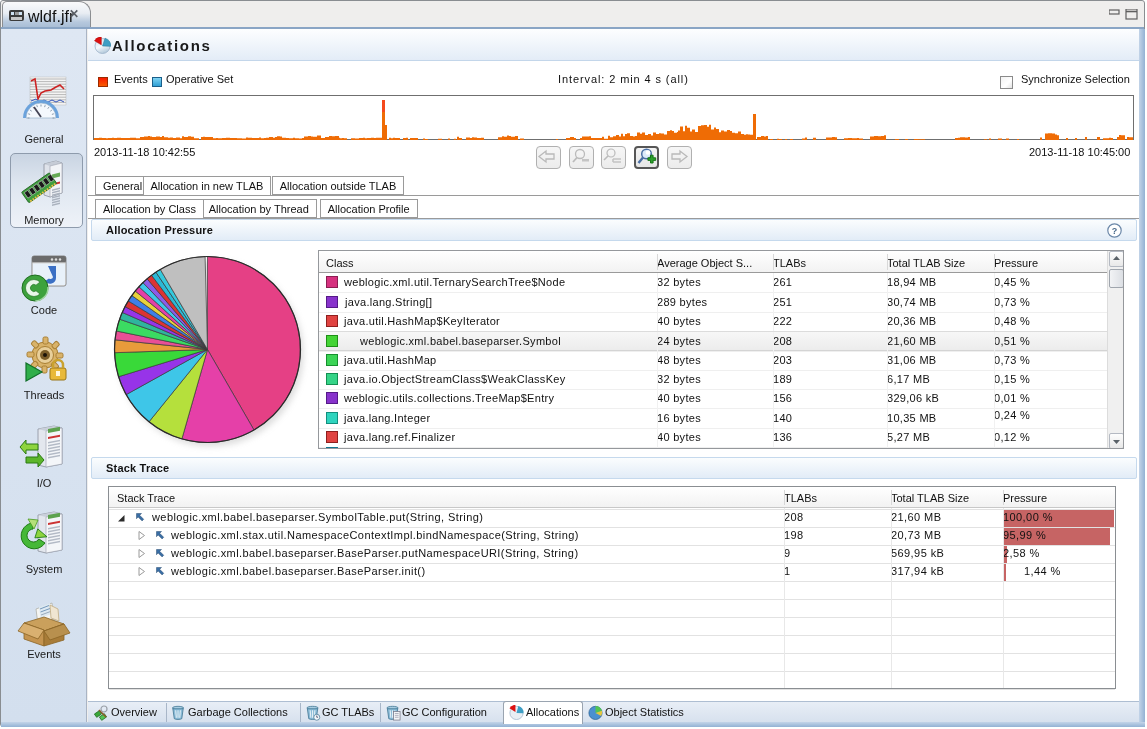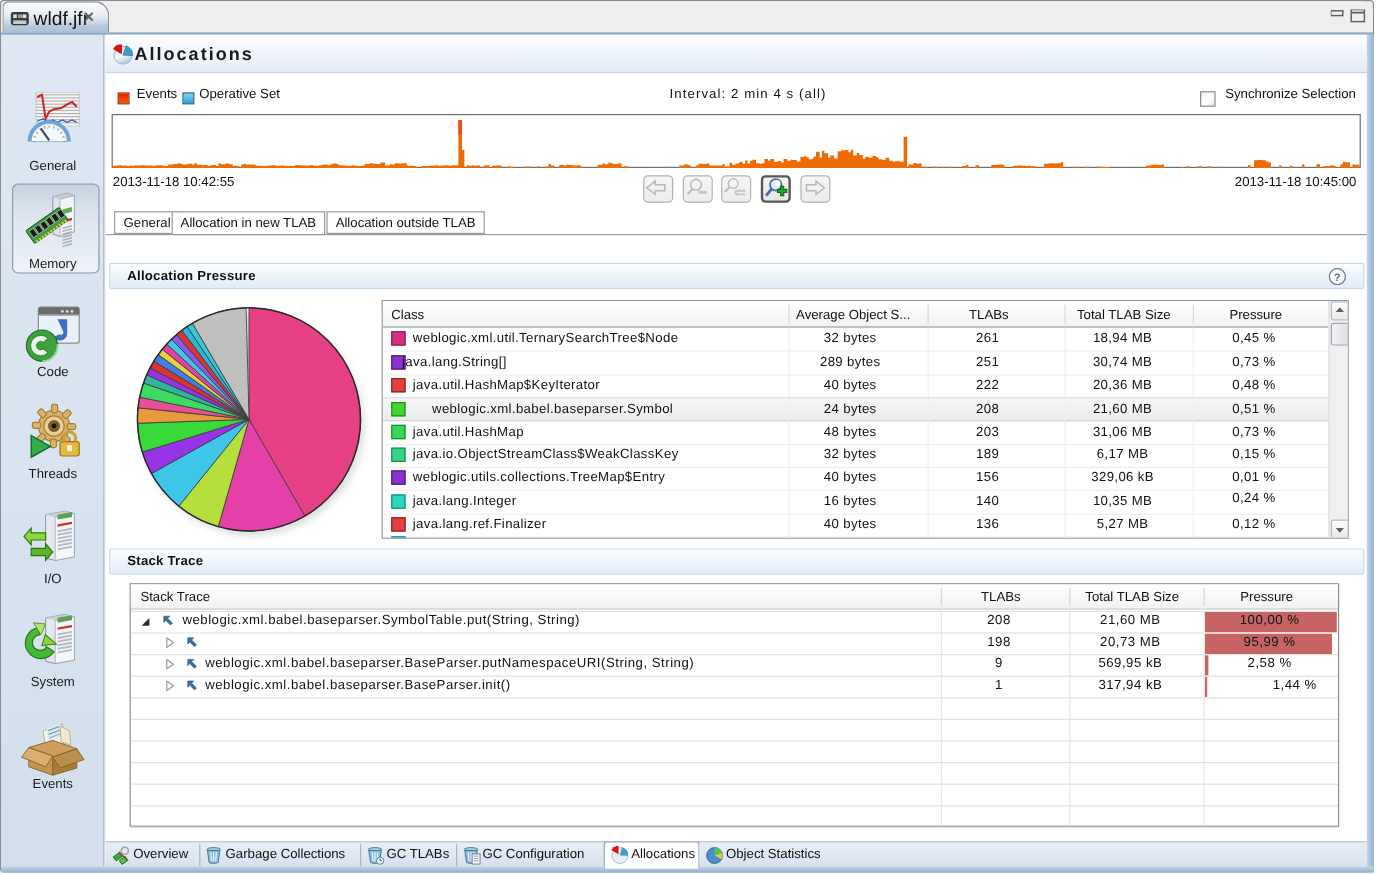--- a/index.html
+++ b/index.html
@@ -33,21 +33,21 @@
 .trow{position:absolute;font-size:11px;color:#111}
 .tab{position:absolute;top:0;border:1px solid #9a9a9a;background:#fff;height:19px;line-height:18px;padding:0 7px;white-space:nowrap}
 .tab.on{z-index:2;height:20px}
 .tline{position:absolute;left:0;height:1px;background:#9a9a9a;width:1051px}
 .secbar{position:absolute;left:3px;width:1046px;height:22px;background:linear-gradient(#fbfdfe,#e2ecf7);border:1px solid #c5d9ed;border-radius:2px}
 .secbar b{position:absolute;left:14px;top:4px;font-size:11px;color:#111;letter-spacing:0.2px}
 #t1{position:absolute;left:230px;top:221px;width:806px;height:199px;border:1px solid #95989c;background:#fff;overflow:hidden}
 #t1h{position:absolute;left:0;top:0;width:788px;height:22px;background:linear-gradient(#ffffff,#f2f2f2);border-bottom:1px solid #9a9a9a;font-size:11px;color:#111}
 .r1{position:absolute;left:0;width:788px;height:20px;font-size:11px;color:#111;letter-spacing:0.3px}
 .csq{position:absolute;left:7px;top:3px;width:12px;height:12px}
-.num{position:absolute;text-align:center}
+.num{position:absolute;text-align:left}
 #t2{position:absolute;left:20px;top:457px;width:1008px;height:203px;border:1px solid #8a8e92;background:#fff}
 #t2h{position:absolute;left:0;top:0;width:1006px;height:21px;background:linear-gradient(#ffffff,#f2f2f2);border-bottom:1px solid #c8c8c8;font-size:11px;color:#111}
 .r2{position:absolute;left:0;width:1006px;height:18px;font-size:11px;color:#111;letter-spacing:0.42px}
 #botbar{position:absolute;left:88px;top:701px;width:1051px;height:21px;background:linear-gradient(#e8eef6,#d7e1ee);border-top:1px solid #aebed2}
 .btab{position:absolute;top:0;height:21px;font-size:11px;color:#111;white-space:nowrap}
 .btab .tx{position:absolute;left:22px;top:4px}
 .bsep{position:absolute;top:1px;width:1px;height:19px;background:#a8b6c8}
 </style></head>
 <body>
 <div id="win">
@@ -287,20 +287,26 @@
         </svg></div>
 <div class="btn" style="left:578.5px"><svg width="21" height="19" viewBox="0 0 21 19">
           <path d="M12 4 v3 h-8 v5 h8 v3 l7 -5.5 Z" fill="none" stroke="#b9b9b9" stroke-width="1.3"></path>
         </svg></div>
 <div class="trow" style="left:0;top:147px;width:1051px;height:20px">
 <span class="tab" style="left:7px">General</span>
 <span class="tab on" style="left:54.5px">Allocation in new TLAB</span>
 <span class="tab" style="left:183.7px">Allocation outside TLAB</span>
 <i class="tline" style="top:19px"></i>
 </div>
+<div class="trow" style="left:0;top:170px;width:1051px;height:20px">
+<span class="tab on" style="left:7px">Allocation by Class</span>
+<span class="tab" style="left:112.7px">Allocation by Thread</span>
+<span class="tab" style="left:231.7px">Allocation Profile</span>
+<i class="tline" style="top:19px"></i>
+</div>
 <div class="secbar" style="top:190px">
         <b>Allocation Pressure</b>
 <svg width="15" height="15" viewBox="0 0 15 15" style="position:absolute;right:14px;top:3px">
           <circle cx="7.5" cy="7.5" r="6.7" fill="#fff" stroke="#6b87a8" stroke-width="1.2"></circle>
           <text x="7.5" y="11" text-anchor="middle" font-size="9" font-weight="bold" fill="#4a6a8a" font-family="Liberation Sans">?</text>
         </svg>
 </div>
 <svg width="208" height="208" viewBox="0 0 208 208" style="position:absolute;left:20px;top:221px;overflow:visible">
         <circle cx="102.5" cy="103.5" r="93" fill="rgba(120,120,120,0.25)" style="filter:blur(3px)"></circle>
         <path d="M99.5 99.5 L99.5 6.5 A93 93 0 0 1 146.0 180.0 Z" fill="#E54085" stroke="#3a3a3a" stroke-width="0.7"></path>
@@ -346,21 +352,21 @@
           <span class="num" style="left:568px;top:3px;width:97px">18,94 MB</span>
           <span class="num" style="left:675px;top:3px;width:102px">0,45 %</span>
           <i style="position:absolute;left:0;top:19px;width:788px;height:1px;background:#efefef"></i>
           <i style="position:absolute;left:338px;top:0;width:1px;height:20px;background:#f1f1f1"></i>
           <i style="position:absolute;left:454px;top:0;width:1px;height:20px;background:#f1f1f1"></i>
           <i style="position:absolute;left:568px;top:0;width:1px;height:20px;background:#f1f1f1"></i>
           <i style="position:absolute;left:675px;top:0;width:1px;height:20px;background:#f1f1f1"></i>
         </div>
         <div class="r1" style="top:41.5px;">
           <span class="csq" style="top:3px;background:#8833CC;border:1px solid #551A88"></span>
-          <span style="position:absolute;left:16px;top:3px">java.lang.String[]</span>
+          <span style="position:absolute;left:26px;top:3px">java.lang.String[]</span>
           <span class="num" style="left:338px;top:3px;width:103px">289 bytes</span>
           <span class="num" style="left:454px;top:3px;width:100px">251</span>
           <span class="num" style="left:568px;top:3px;width:97px">30,74 MB</span>
           <span class="num" style="left:675px;top:3px;width:102px">0,73 %</span>
           <i style="position:absolute;left:0;top:19px;width:788px;height:1px;background:#efefef"></i>
           <i style="position:absolute;left:338px;top:0;width:1px;height:20px;background:#f1f1f1"></i>
           <i style="position:absolute;left:454px;top:0;width:1px;height:20px;background:#f1f1f1"></i>
           <i style="position:absolute;left:568px;top:0;width:1px;height:20px;background:#f1f1f1"></i>
           <i style="position:absolute;left:675px;top:0;width:1px;height:20px;background:#f1f1f1"></i>
         </div>
@@ -498,20 +504,21 @@
           <i style="position:absolute;left:894.5px;top:0.5px;width:110px;height:17px;background:#C66464"></i>
           <span class="num" style="left:894px;top:2px;width:110px">100,00 %</span>
         </div>
         <div class="r2" style="top:40px">
           <svg width="9" height="9" style="position:absolute;left:28px;top:4px">
             <path d="M2 0.5 L7.5 4.5 L2 8.5 Z" fill="#fff" stroke="#9a9a9a"></path>
           </svg>
           <span style="position:absolute;left:46px;top:3px"><svg width="11" height="11" viewBox="0 0 11 11">
               <path d="M1.5 1.5 h5 l-1.8 1.8 4 4 -1.6 1.6 -4 -4 -1.6 1.8 Z" fill="#3a6ea5" stroke="#274a70" stroke-width="0.5"></path>
             </svg></span>
+          <span style="position:absolute;left:62px;top:2px">weblogic.xml.stax.util.NamespaceContextImpl.bindNamespace(String, String)</span>
           <span class="num" style="left:675px;top:2px;width:97px">198</span>
           <span class="num" style="left:782px;top:2px;width:102px">20,73 MB</span>
           <i style="position:absolute;left:894.5px;top:0.5px;width:106px;height:17px;background:#C66464"></i>
           <span class="num" style="left:894px;top:2px;width:110px">95,99 %</span>
         </div>
         <div class="r2" style="top:58px">
           <svg width="9" height="9" style="position:absolute;left:28px;top:4px">
             <path d="M2 0.5 L7.5 4.5 L2 8.5 Z" fill="#fff" stroke="#9a9a9a"></path>
           </svg>
           <span style="position:absolute;left:46px;top:3px"><svg width="11" height="11" viewBox="0 0 11 11">

